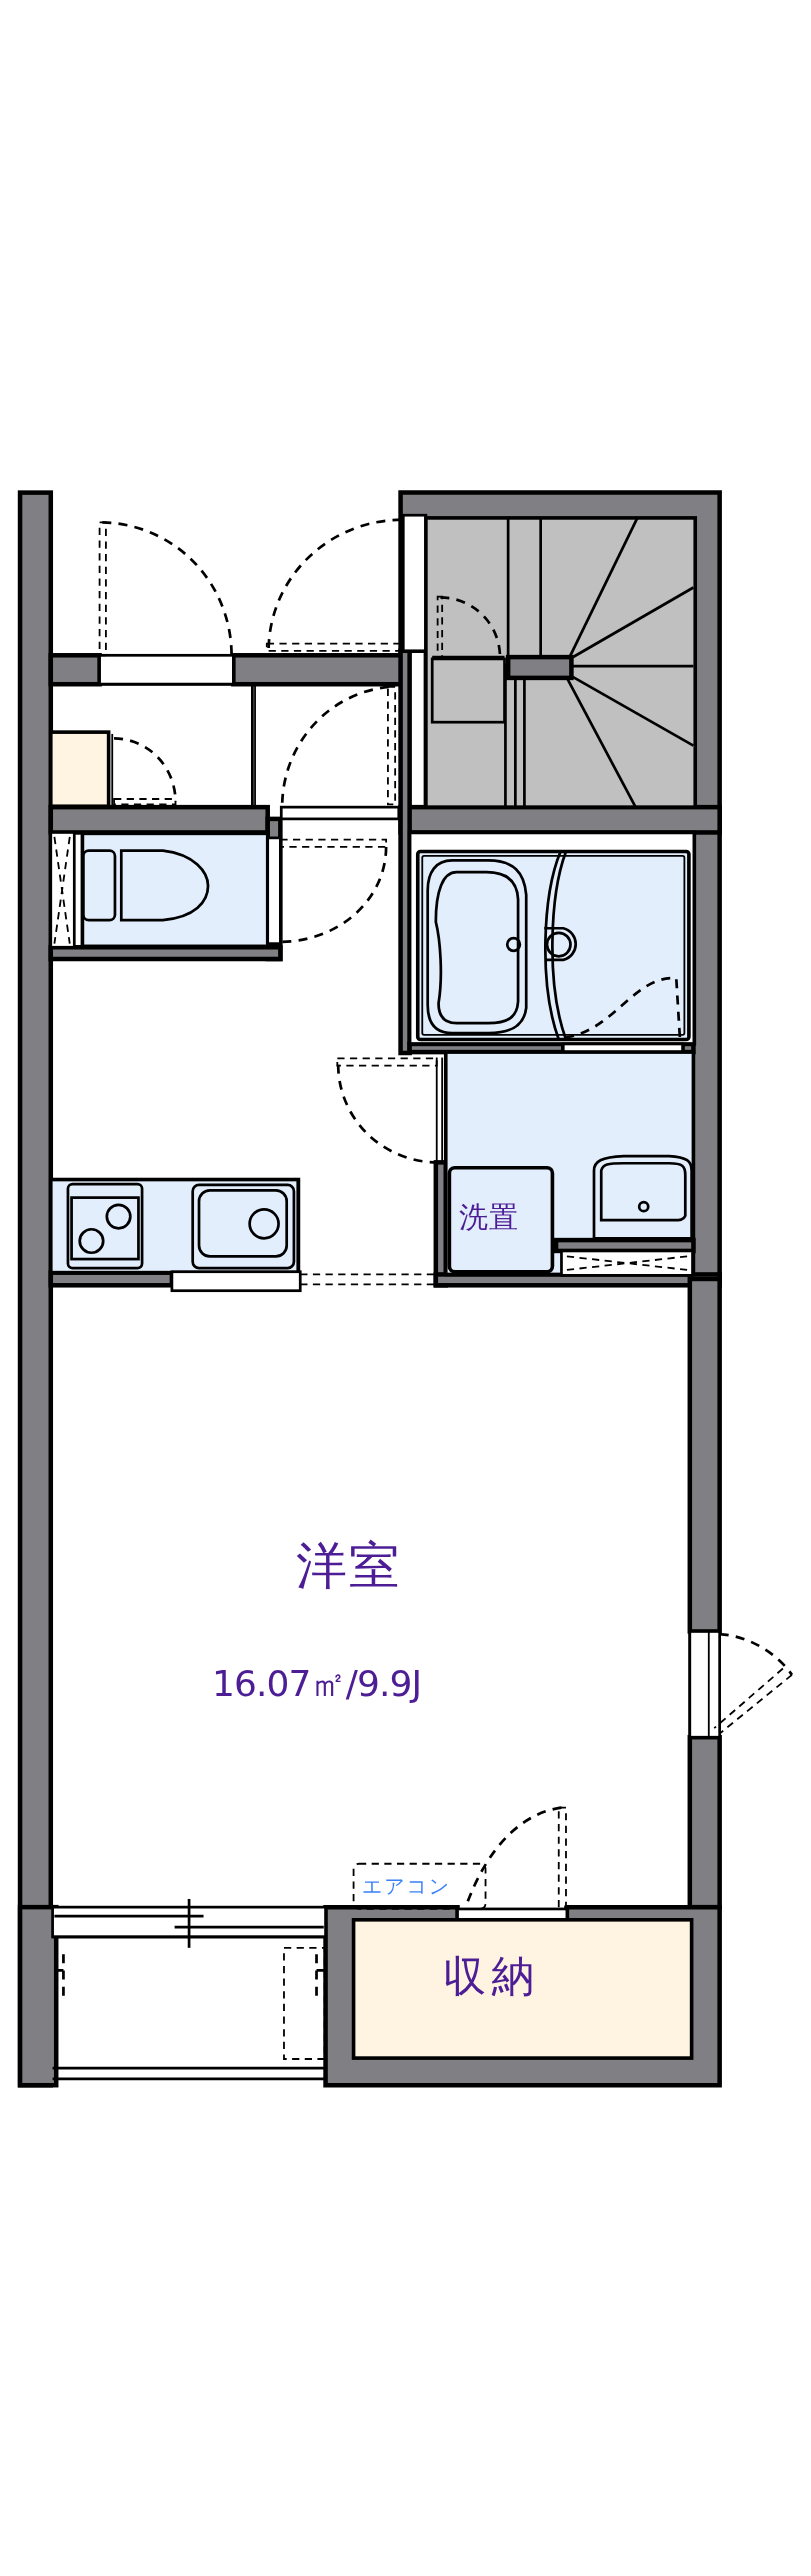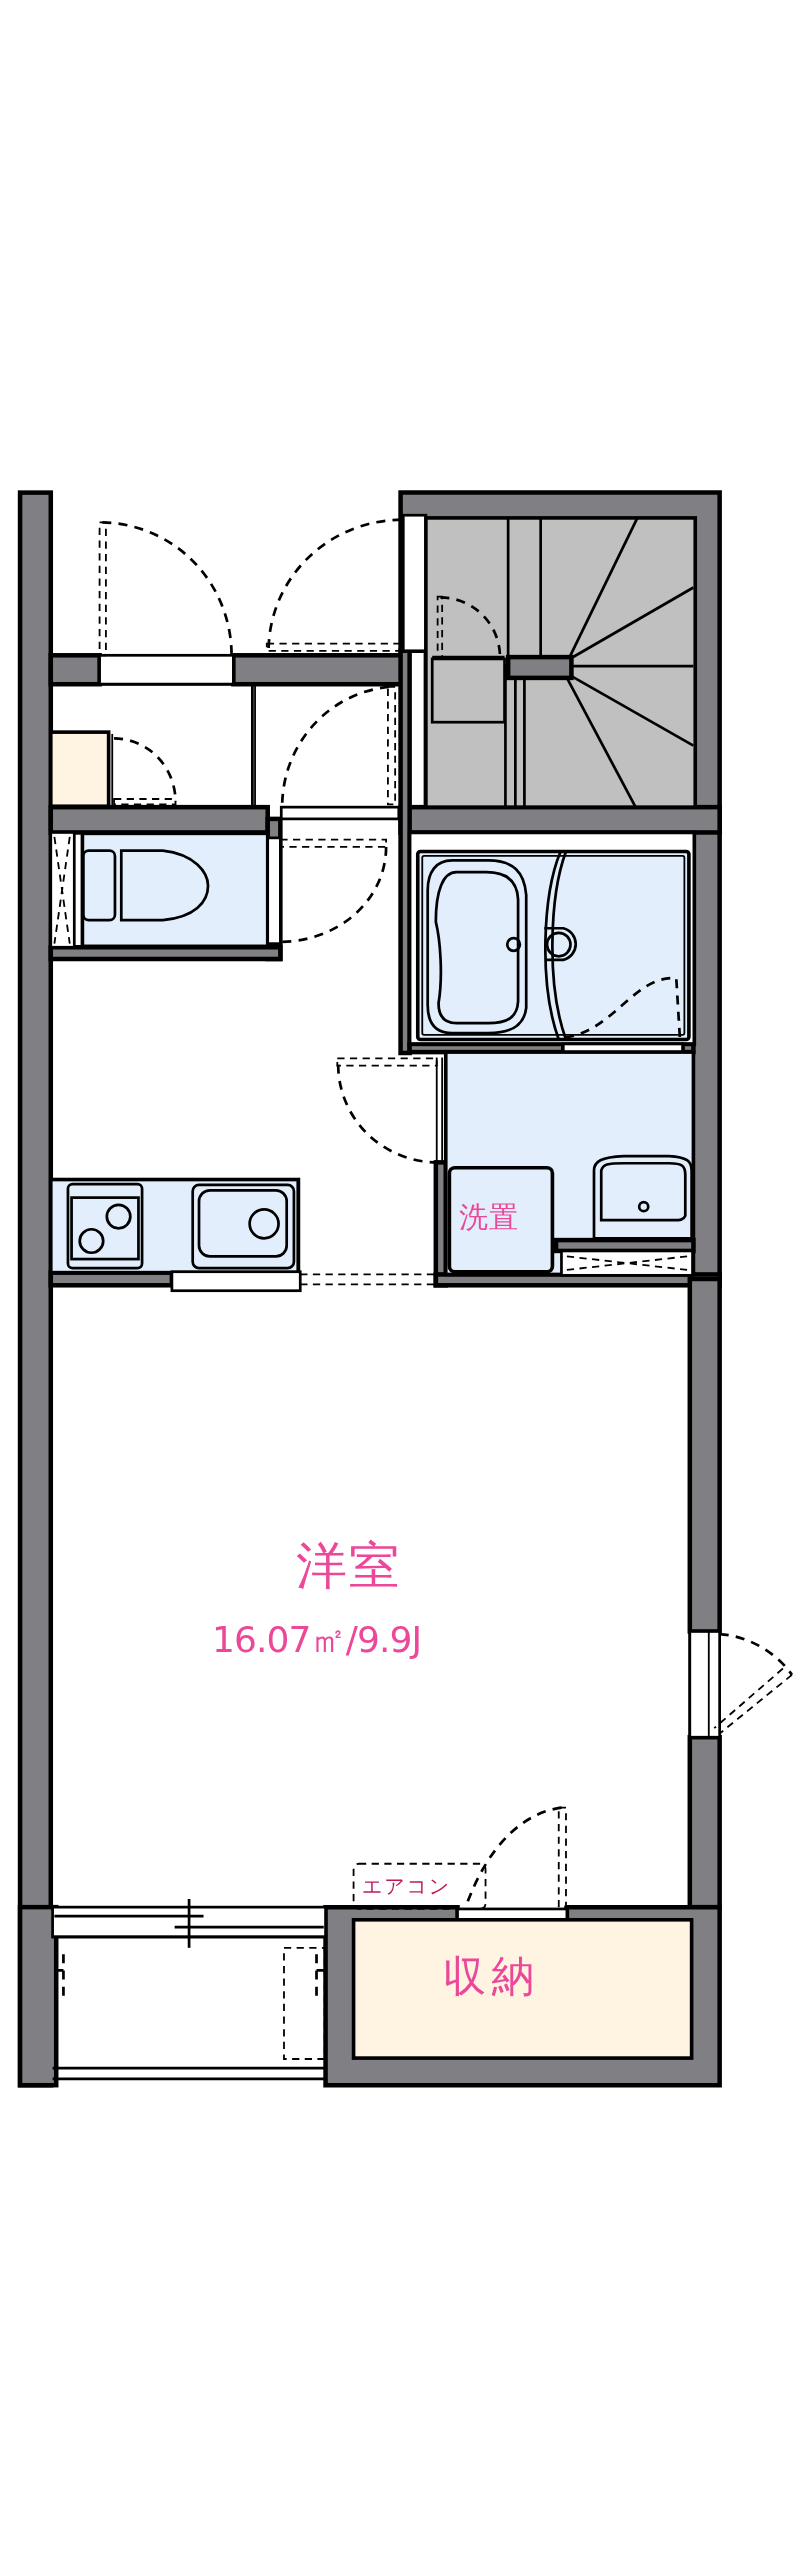--- a/index.html
+++ b/index.html
@@ -1,23 +1,23 @@
 <!DOCTYPE html>
 <html style="font-size:14.5px"><head>
 <meta charset="utf-8">
 <style>
   html, body { margin: 0; padding: 0; background: #ffffff; }
   body { width: 812px; height: 2576px; position: relative; overflow: hidden; font-family: "DejaVu Sans", sans-serif; }
   #plan { position: absolute; left: 0; top: 0; width: 812px; height: 2576px; }
-  .lbl { position: absolute; color: #ec4899; white-space: nowrap; font-family: "DejaVu Sans", sans-serif; }
+  .lbl { position: absolute; color: #4c1d95; white-space: nowrap; font-family: "DejaVu Sans", sans-serif; }
   .room-name { font-size: 51px; letter-spacing: 1.8px; }
   .room-area { font-size: 36px; letter-spacing: -0.9px; }
   .closet-name { font-size: 43px; letter-spacing: 5.4px; }
   .wash-name { font-size: 29px; letter-spacing: 0.9px; }
-  .ac-name { font-size: 20px; letter-spacing: 1.8px; color: #be185d; }
+  .ac-name { font-size: 20px; letter-spacing: 1.8px; color: #3b82f6; }
 </style>
 </head>
 <body>
 
 <svg id="plan" viewBox="0 0 898 2850" xmlns="http://www.w3.org/2000/svg">
   <defs>
     <style>
       .wall { fill: #808084; stroke: #000; stroke-width: 5; }
       .ln { fill: none; stroke: #000; stroke-width: 3; }
       .thin { fill: none; stroke: #000; stroke-width: 2; }
@@ -195,17 +195,17 @@
     <line class="ln" x1="58" y1="2143" x2="360" y2="2143"></line>
     <line class="ln" x1="58" y1="2288" x2="360" y2="2288"></line>
     <line class="ln" x1="58" y1="2300" x2="360" y2="2300"></line>
     <path class="dash" d="M70 2162 V2215 M60 2180 H70"></path>
     <path class="dash" d="M350 2162 V2215 M350 2180 H360"></path>
     <rect class="dashthin" x="314" y="2155" width="45" height="123"></rect>
   </g>
 </svg>
 
 <div class="lbl room-name" style="left:296px; top:1532px;">洋室</div>
-<div class="lbl room-area" style="left:212px; top:1616px;">16.07㎡/9.9J</div>
+<div class="lbl room-area" style="left:212px; top:1660px;">16.07㎡/9.9J</div>
 <div class="lbl closet-name" style="left:443px; top:1948px;">収納</div>
 <div class="lbl wash-name" style="left:459px; top:1198px;">洗置</div>
 <div class="lbl ac-name" style="left:362px; top:1873px;">エアコン</div>
 
 
 </body></html>

